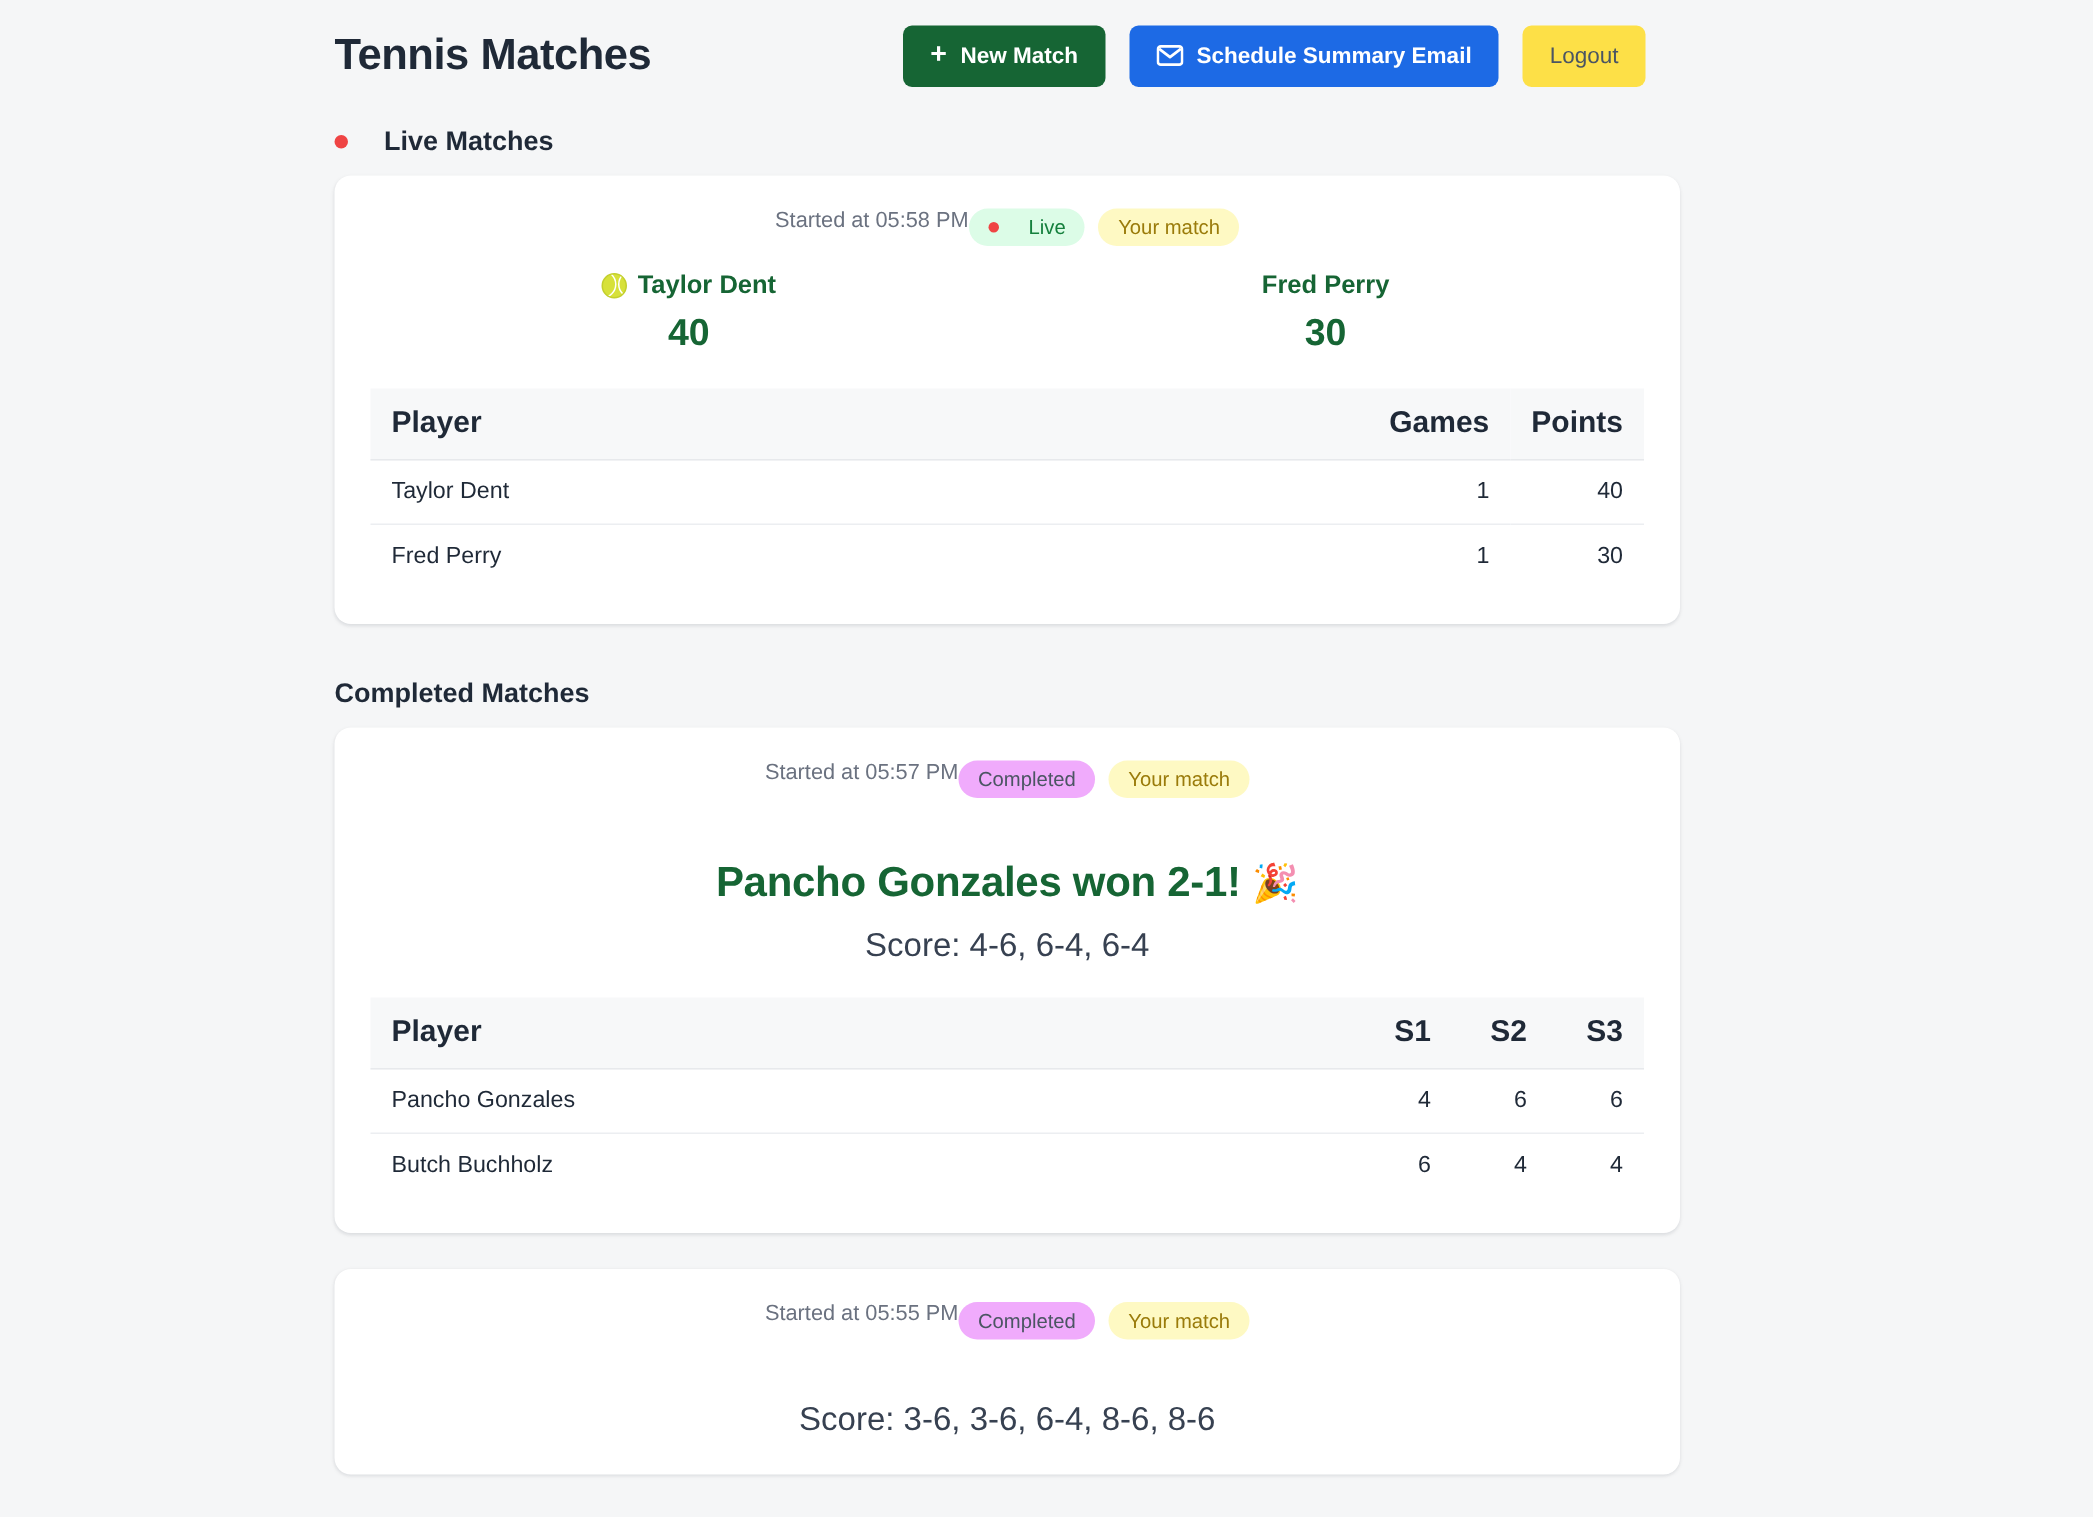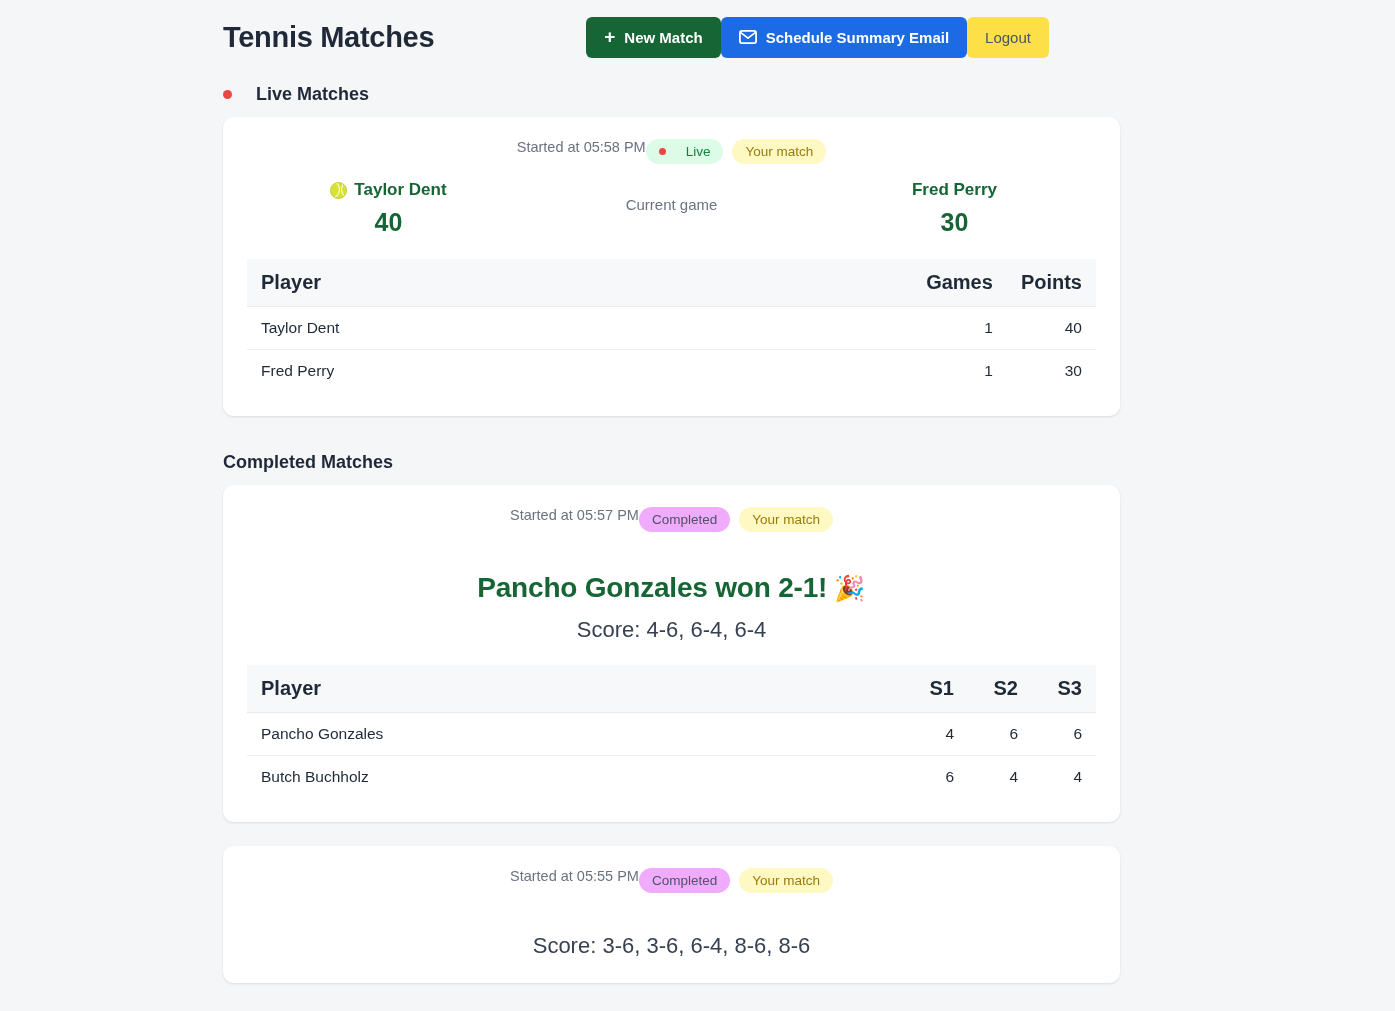--- a/index.html
+++ b/index.html
@@ -21,20 +21,21 @@
   }
   .content {
     margin-left: 223px;
     width: 897px;
   }
 
   
   .topbar {
     display: flex;
     align-items: center;
+    gap: 16px;
     padding-top: 12px;
     height: 62px;
   }
   .app-title {
     font-size: 29px;
     font-weight: bold;
     color: #1f2937;
     letter-spacing: -0.3px;
     margin: 0;
     white-space: nowrap;
@@ -293,21 +294,20 @@
       </div>
 
       <div class="live-score">
         <div class="live-col">
           <div class="live-name">
             <span class="ball"></span>
             <span>Taylor Dent</span>
           </div>
           <div class="live-points">40</div>
         </div>
-        <div class="live-mid">Current game</div>
         <div class="live-col">
           <div class="live-name plain">
             <span>Fred Perry</span>
           </div>
           <div class="live-points">30</div>
         </div>
       </div>
 
       <table>
         <thead>

